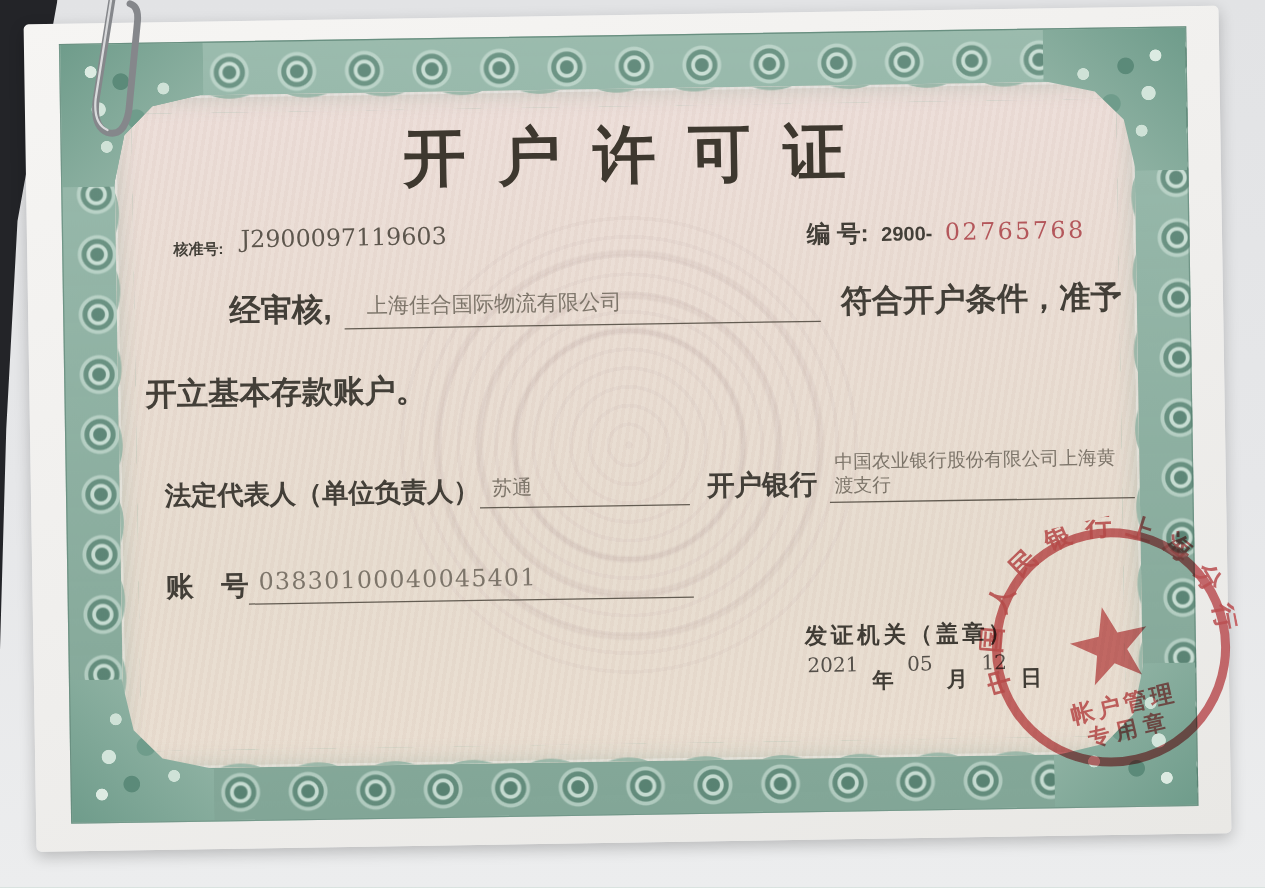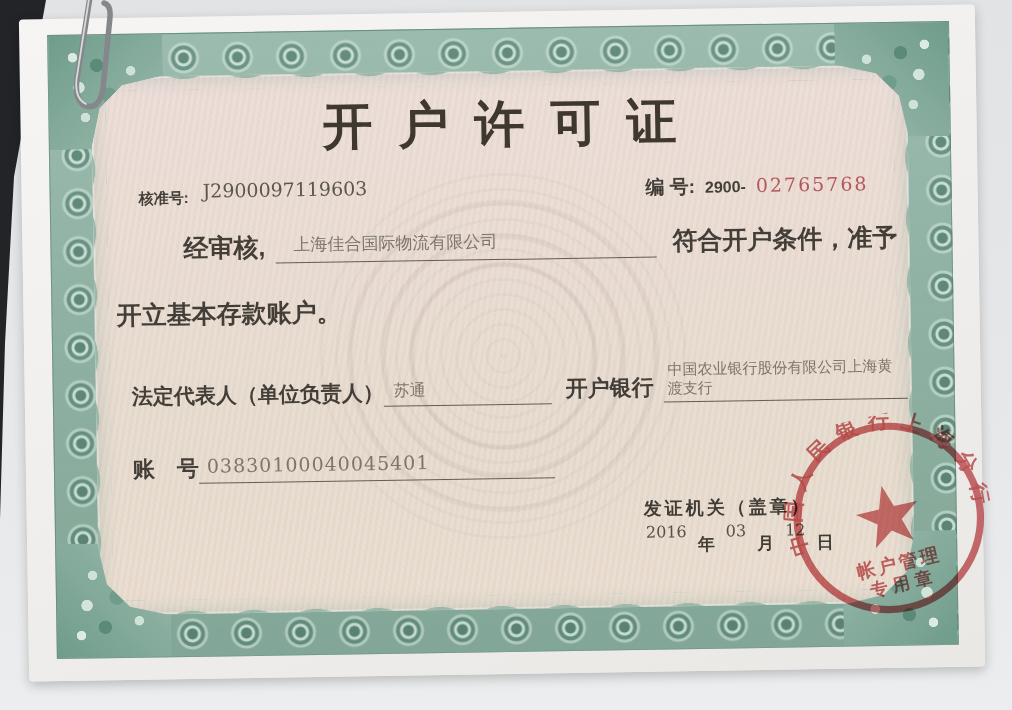--- a/index.html
+++ b/index.html
@@ -68,21 +68,21 @@
       repeating-radial-gradient(circle,rgba(205,188,182,.16) 0 3px,rgba(205,188,182,0) 3px 15px);
   }
   .ink{color:#433f38;font-weight:bold;}
   .val{font-family:"DejaVu Serif","Liberation Serif",serif;color:#7d756a;}
   .title{
     position:absolute;top:20px;left:0;right:0;z-index:2;text-align:center;
     font-family:"DejaVu Serif","Liberation Serif",serif;font-weight:bold;
     font-size:50px;letter-spacing:26px;text-indent:26px;color:#3e382f;
   }
   .row1{position:absolute;top:106px;left:46px;right:40px;z-index:2;display:flex;justify-content:space-between;align-items:flex-end;}
-  .row1 .lbl{font-size:15px;}
+  .row1 .lbl{font-size:12px;}
   .serial-lbl{font-size:19px;}
   .approval-val{font-size:19px;margin-left:14px;position:relative;top:-5px;color:#5d564d;}
   .serial-prefix{font-size:16px;margin-left:10px;}
   .serial-num{font-size:19px;margin-left:10px;letter-spacing:2px;color:#b4575b;}
   .bodyrow{position:absolute;top:156px;left:90px;right:12px;z-index:2;display:flex;align-items:flex-end;font-size:25px;}
   .company{flex:1;margin:0 16px 0 10px;border-bottom:1.5px solid #635c52;padding:0 0 6px 18px;font-size:17px;}
   .line2{position:absolute;top:222px;left:22px;z-index:2;font-size:25px;}
   .row4{position:absolute;top:292px;left:36px;right:4px;z-index:2;display:flex;align-items:flex-end;}
   .lbl-rep{font-size:21px;white-space:nowrap;}
   .rep-val{width:158px;border-bottom:1.5px solid #635c52;padding:0 0 4px 10px;font-size:16px;}
@@ -148,23 +148,23 @@
       </div>
 
       <div class="row5">
         <span class="ink lbl-acct">账　号</span>
         <span class="acct-val"><span class="val">03830100040045401</span></span>
       </div>
 
       <div class="issuer">
         <div class="issuer-label">发证机关（盖章）</div>
         <div class="dateline">
-          <span class="num">2016</span>
+          <span class="num">2021</span>
           <span class="unit">年</span>
-          <span class="num">03</span>
+          <span class="num">05</span>
           <span class="unit">月</span>
           <span class="num">12</span>
           <span class="unit">日</span>
         </div>
       </div>
     </div>
 
     <svg class="seal" viewBox="0 0 200 200" xmlns="http://www.w3.org/2000/svg">
       <defs>
         <path id="sealArc" d="M 22 130 A 84.8 84.8 0 1 1 178 130" fill="none"></path>

